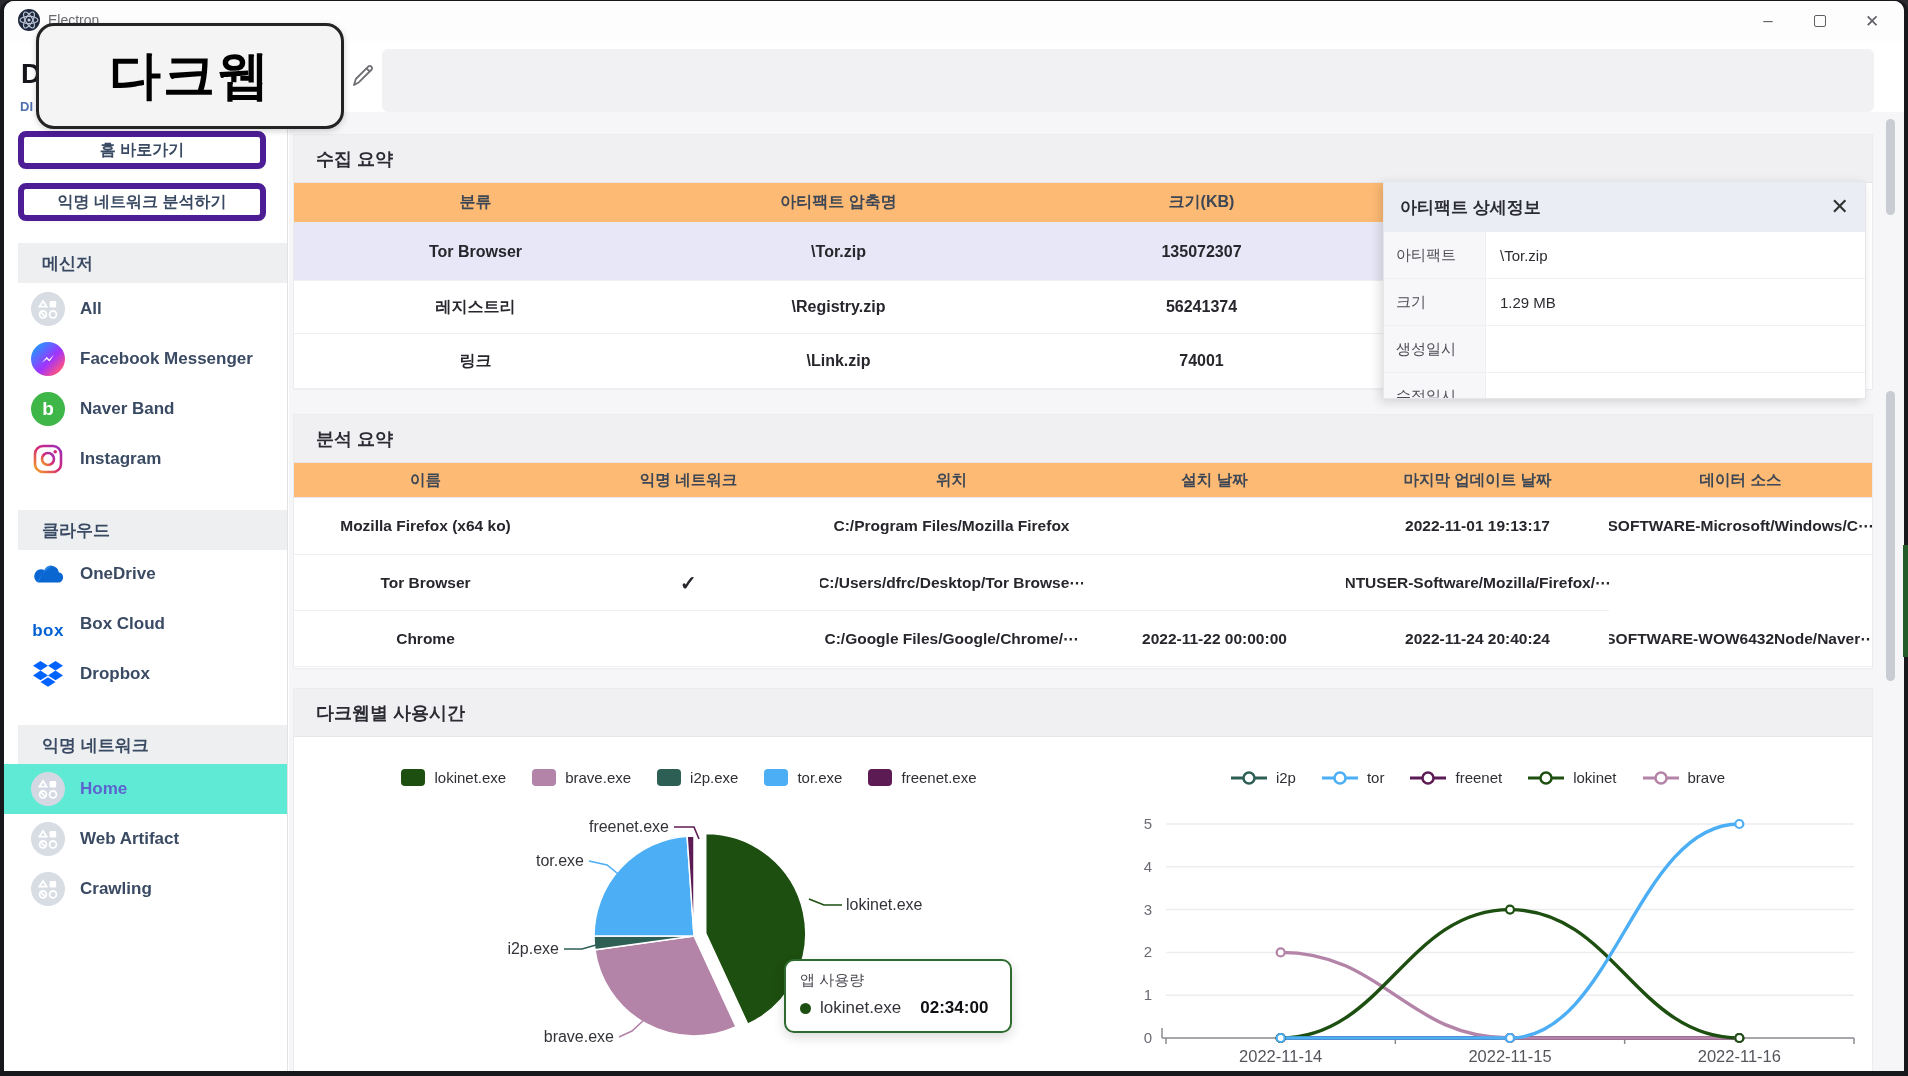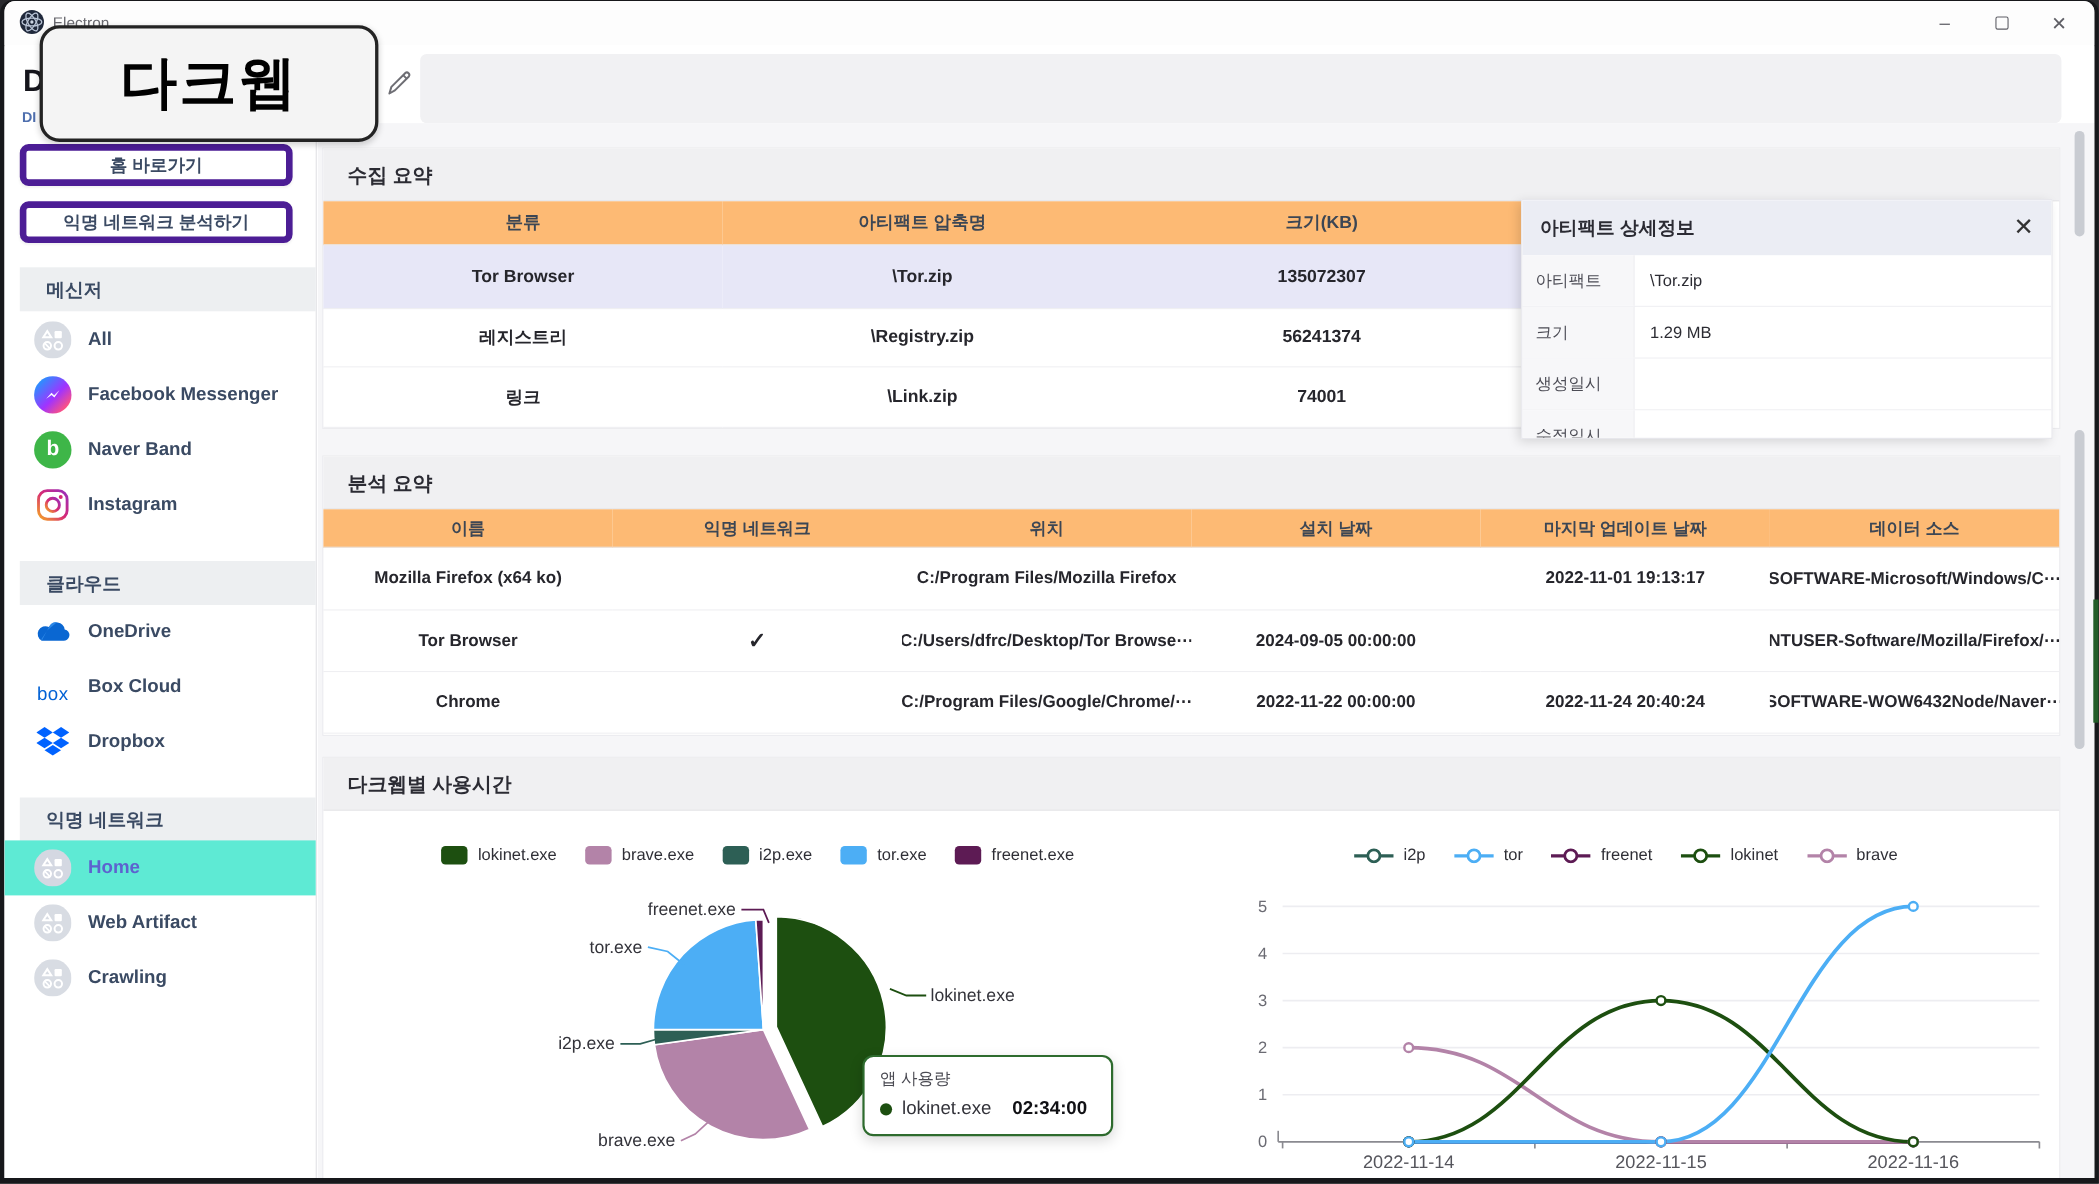--- a/index.html
+++ b/index.html
@@ -26,21 +26,21 @@
   .side-btn{position:absolute;left:14px;width:248px;height:38px;background:#fff;border:6px solid #4c1d95;border-radius:8px;display:flex;align-items:center;justify-content:center;font-size:16px;font-weight:bold;color:#3b4a63;box-shadow:0 1px 2px rgba(0,0,0,.05);cursor:pointer;}
   .side-sec{position:absolute;left:14px;right:0;height:40px;background:#edeff1;display:flex;align-items:center;padding-left:24px;font-size:17px;font-weight:bold;color:#3a4a63;}
   .side-item{position:absolute;left:0;right:0;height:50px;display:flex;align-items:center;padding-left:26px;cursor:pointer;}
   .side-item.active{background:#5eead4;}
   .side-item .ic{width:36px;height:36px;flex:0 0 36px;display:flex;align-items:center;justify-content:center;}
   .side-item .lbl{margin-left:14px;font-size:17px;font-weight:bold;color:#3a4a63;}
   .side-item.active .lbl{color:#5d63cf;}
   .circle-ic{width:34px;height:34px;border-radius:50%;display:flex;align-items:center;justify-content:center;}
   .messenger-bg{background:linear-gradient(135deg,#00b2ff 0%,#a033ff 55%,#ff5280 85%,#ff7061 100%);}
   .naver-bg{background:#3eb648;color:#fff;font-weight:bold;font-size:19px;}
-  .box-word{color:#0061d5;font-weight:400;font-size:17px;letter-spacing:.5px;margin-top:13px;}
+  .box-word{color:#0061d5;font-weight:700;font-size:17px;letter-spacing:.5px;margin-top:13px;}
   
   .mainbg{position:absolute;left:285px;top:111px;right:0;bottom:0;background:#f6f6f8;}
   .card{position:absolute;background:#fff;box-shadow:0 0 0 1px #ececef;}
   .section-head{height:48px;background:#f0f0f2;border-bottom:1px solid #e6e6e9;display:flex;align-items:center;padding-left:22px;font-size:18px;font-weight:bold;color:#2b2b33;}
   .grid-row{display:grid;}
   .cell{display:flex;align-items:center;justify-content:center;font-size:16px;color:#26262c;border-bottom:1px solid #efeff2;overflow:hidden;white-space:nowrap;}
   .cell.hd{background:#fdba74;font-weight:bold;color:#3c4654;border-bottom:1px solid #e9e9ec;}
   .cell.val{font-weight:600;}
   .row-sel .cell{background:#e7e7f7;}
   
@@ -304,28 +304,27 @@
       <div class="cell val"></div>
       <div class="cell val" style="font-size:15.5px">C:/Program Files/Mozilla Firefox</div>
       <div class="cell val" style="font-size:15.5px"></div>
       <div class="cell val" style="font-size:15.5px">2022-11-01 19:13:17</div>
       <div class="cell val" style="font-size:15.5px">SOFTWARE-Microsoft/Windows/C⋯</div>
     </div>
     <div class="grid-row" style="grid-template-columns:repeat(6,263px);height:56px;">
       <div class="cell val" style="font-size:15.5px">Tor Browser</div>
       <div class="cell val" style="font-size:20px">✓</div>
       <div class="cell val" style="font-size:15.5px">C:/Users/dfrc/Desktop/Tor Browse⋯</div>
-      <div class="cell val" style="font-size:15.5px">2024-09-05 00:00:00</div>
       <div class="cell val" style="font-size:15.5px"></div>
       <div class="cell val" style="font-size:15.5px">NTUSER-Software/Mozilla/Firefox/⋯</div>
     </div>
     <div class="grid-row" style="grid-template-columns:repeat(6,263px);height:56px;">
       <div class="cell val" style="font-size:15.5px">Chrome</div>
       <div class="cell val"></div>
-      <div class="cell val" style="font-size:15.5px">C:/Program Files/Google/Chrome/⋯</div>
+      <div class="cell val" style="font-size:15.5px">C:/Google Files/Google/Chrome/⋯</div>
       <div class="cell val" style="font-size:15.5px">2022-11-22 00:00:00</div>
       <div class="cell val" style="font-size:15.5px">2022-11-24 20:40:24</div>
       <div class="cell val" style="font-size:15.5px">SOFTWARE-WOW6432Node/Naver⋯</div>
     </div>
   </div>
 
   <div class="card" style="left:290px;top:688px;width:1578px;height:383px;">
     <div class="section-head">다크웹별 사용시간</div>
 
     <div class="legend-row" id="pie-legend" style="left:0;top:80px;width:790px;">

